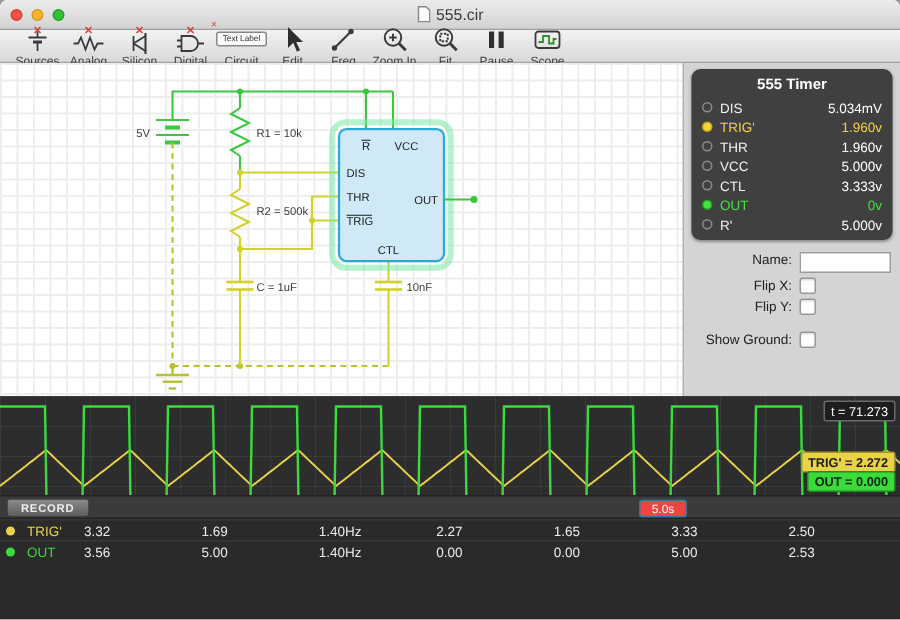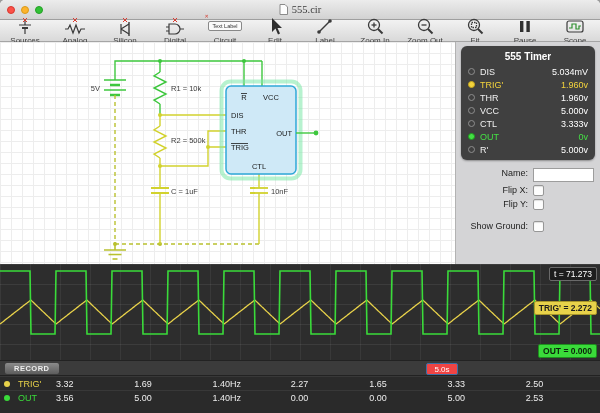--- a/index.html
+++ b/index.html
@@ -6,35 +6,35 @@
   html,body { width:600px; height:413px; font-family:"Liberation Sans", sans-serif; background:#9a9a9a; }
   .window { width:600px; height:413px; border-radius:5px 5px 0 0; overflow:hidden; background:#fff; display:flex; flex-direction:column; }
 
   
   .titlebar { height:20px; background:linear-gradient(#ececec,#d2d2d2); border-bottom:1px solid #9f9f9f; position:relative; display:flex; align-items:center; justify-content:center; flex:0 0 auto; }
   .traffic { position:absolute; left:7px; top:6px; display:flex; gap:6px; }
   .tl { width:8px; height:8px; border-radius:50%; }
   .tl.red { background:#fb5148; border:1px solid #d8382f; }
   .tl.yel { background:#fdb42c; border:1px solid #d99a1a; }
   .tl.grn { background:#32c135; border:1px solid #24a027; }
-  .title-wrap { display:flex; align-items:center; gap:4px;font-family:Liberation Serif, serif; }
+  .title-wrap { display:flex; align-items:center; gap:4px; }
   .title-text { font-size:10.5px; color:#3a3a3a; }
 
   
   .toolbar { height:22px; background:linear-gradient(#f2f2f2,#d9d9d9); border-bottom:1px solid #a5a5a5; display:flex; align-items:center; padding:0 8px; flex:0 0 auto; }
   .tb-item { display:flex; flex-direction:column; align-items:center; justify-content:center; min-width:34px; gap:0; }
   .tb-icon { height:19px; display:flex; align-items:center; justify-content:center; position:relative; }
   .tb-label { font-size:8px; color:#404040; white-space:nowrap; }
   .tb-icon svg { display:block; }
   .tl-box { font-size:5.5px; line-height:1.15; border:1px solid #888; border-radius:2px; background:#fbfbfb; color:#333; padding:1px 3px; text-align:center; position:relative; }
   .redx { position:absolute; top:-4px; left:-4px; color:#d63a2f; font-size:5px; }
   .grp-edit { margin-left:32px; }
   .grp-zoom { margin-left:56px; }
   .grp-right { margin-left:auto; }
-  .tb-item + .tb-item { margin-left:16px; }
+  .tb-item + .tb-item { margin-left:0; }
 
   
   .main { height:222px; display:flex; flex:0 0 auto; }
   .canvas { flex:1; position:relative; background:#fff;
     background-image:linear-gradient(#ededed 1px, transparent 1px),linear-gradient(90deg,#ededed 1px, transparent 1px);
     background-size:11px 11px; border-right:1px solid #b2b2b2; overflow:hidden; }
   .sidebar { width:144px; background:#d4d4d6; display:flex; flex-direction:column; }
 
   .insp-panel { margin:4px 5px; background:#404040; border-radius:6px; padding:3px 0 4px; box-shadow:0 1px 2px rgba(0,0,0,.35); }
   .insp-title { text-align:center; color:#fff; font-size:10px; font-weight:bold; padding:2px 0 3px; }
@@ -48,21 +48,21 @@
   .insp-row.accent-green .pin-name, .insp-row.accent-green .pin-value { color:#44e044; }
 
   .form { padding:4px 6px; display:flex; flex-direction:column; gap:3px; }
   .form-row { display:flex; align-items:flex-start; }
   .form-label { font-size:9px; color:#222; width:66px; text-align:right; margin-right:5px; flex:0 0 auto; }
   .name-input { flex:1; height:14px; border:1px solid #9d9d9d; background:#fff; font-size:9px; font-family:"Liberation Sans",sans-serif; padding:0 2px; min-width:0; }
   .checkbox { width:11px; height:11px; background:#fdfdfd; border:1px solid #979797; border-radius:2px; box-shadow:inset 0 1px 1px rgba(0,0,0,.12); }
 
   
   .scope { flex:1; display:flex; flex-direction:column; background:#2a2a2a; }
-  .wave-area { height:96px; position:relative; background:#2d2d2d;
+  .wave-area { height:66px; position:relative; background:#2d2d2d;
     background-image:linear-gradient(to right, rgba(255,255,255,.06) 1px, transparent 1px),linear-gradient(to bottom, rgba(255,255,255,.07) 1px, transparent 1px);
     background-size:30px 20px; overflow:hidden; }
   .wave-area svg { position:absolute; left:0; top:0; }
   .badge { position:absolute; font-size:8.5px; padding:0 4px; border-radius:2px; line-height:12px; white-space:nowrap; }
   .badge-time { right:3px; top:3px; background:#1d1d1d; border:1px solid #6a6a6a; color:#fff; }
   .badge-trig { right:3px; top:37px; background:#e8d24a; border:1px solid #a8962a; color:#1d1d1d; font-weight:bold; }
   .badge-out  { right:3px; bottom:2px; background:#3adb3a; border:1px solid #1e8f1e; color:#0c230c; font-weight:bold; }
 
   .record-strip { height:16px; background:#3b3b3b; border-top:1px solid #222; border-bottom:1px solid #222; position:relative; display:flex; align-items:center; }
   .record-btn { margin-left:4px; font-size:7.5px; font-weight:bold; letter-spacing:.5px; color:#eee; background:linear-gradient(#8b8b8b,#5d5d5d); border:1px solid #3c3c3c; border-radius:3px; padding:1px 9px; }
@@ -167,45 +167,35 @@
     </div>
 
     <div class="tb-item">
       <span class="tb-icon">
         <svg width="18" height="19" viewBox="0 0 18 19" fill="none" stroke="#3a3a3a" stroke-width="1.4">
           <line x1="3" y1="15" x2="14" y2="4"></line>
             <circle cx="3" cy="15" r="1.8" fill="#3a3a3a" stroke="none"></circle>
             <circle cx="14" cy="4" r="1.8" fill="#3a3a3a" stroke="none"></circle>
         </svg>
       </span>
-      <span class="tb-label">Label</span>
+      <span class="tb-label">Freq</span>
     </div>
 
     <div class="tb-item grp-zoom">
       <span class="tb-icon">
         <svg width="18" height="19" viewBox="0 0 18 19" fill="none" stroke="#3a3a3a" stroke-width="1.3">
           <circle cx="8" cy="8" r="5.5"></circle>
             <line x1="12" y1="12" x2="16.5" y2="16.5" stroke-width="2"></line>
             <line x1="5.5" y1="8" x2="10.5" y2="8"></line>
             <line x1="8" y1="5.5" x2="8" y2="10.5"></line>
         </svg>
       </span>
       <span class="tb-label">Zoom In</span>
     </div>
 
-    <div class="tb-item">
-      <span class="tb-icon">
-        <svg width="18" height="19" viewBox="0 0 18 19" fill="none" stroke="#3a3a3a" stroke-width="1.3">
-          <circle cx="8" cy="8" r="5.5"></circle>
-            <line x1="12" y1="12" x2="16.5" y2="16.5" stroke-width="2"></line>
-            <line x1="5.5" y1="8" x2="10.5" y2="8"></line>
-        </svg>
-      </span>
-      <span class="tb-label">Zoom Out</span>
-    </div>
 
     <div class="tb-item">
       <span class="tb-icon">
         <svg width="18" height="19" viewBox="0 0 18 19" fill="none" stroke="#3a3a3a" stroke-width="1.3">
           <circle cx="8" cy="8" r="5.5"></circle>
             <line x1="12" y1="12" x2="16.5" y2="16.5" stroke-width="2"></line>
             <rect x="5.5" y="5.5" width="5" height="5" stroke-dasharray="1.5 1"></rect>
         </svg>
       </span>
       <span class="tb-label">Fit</span>

